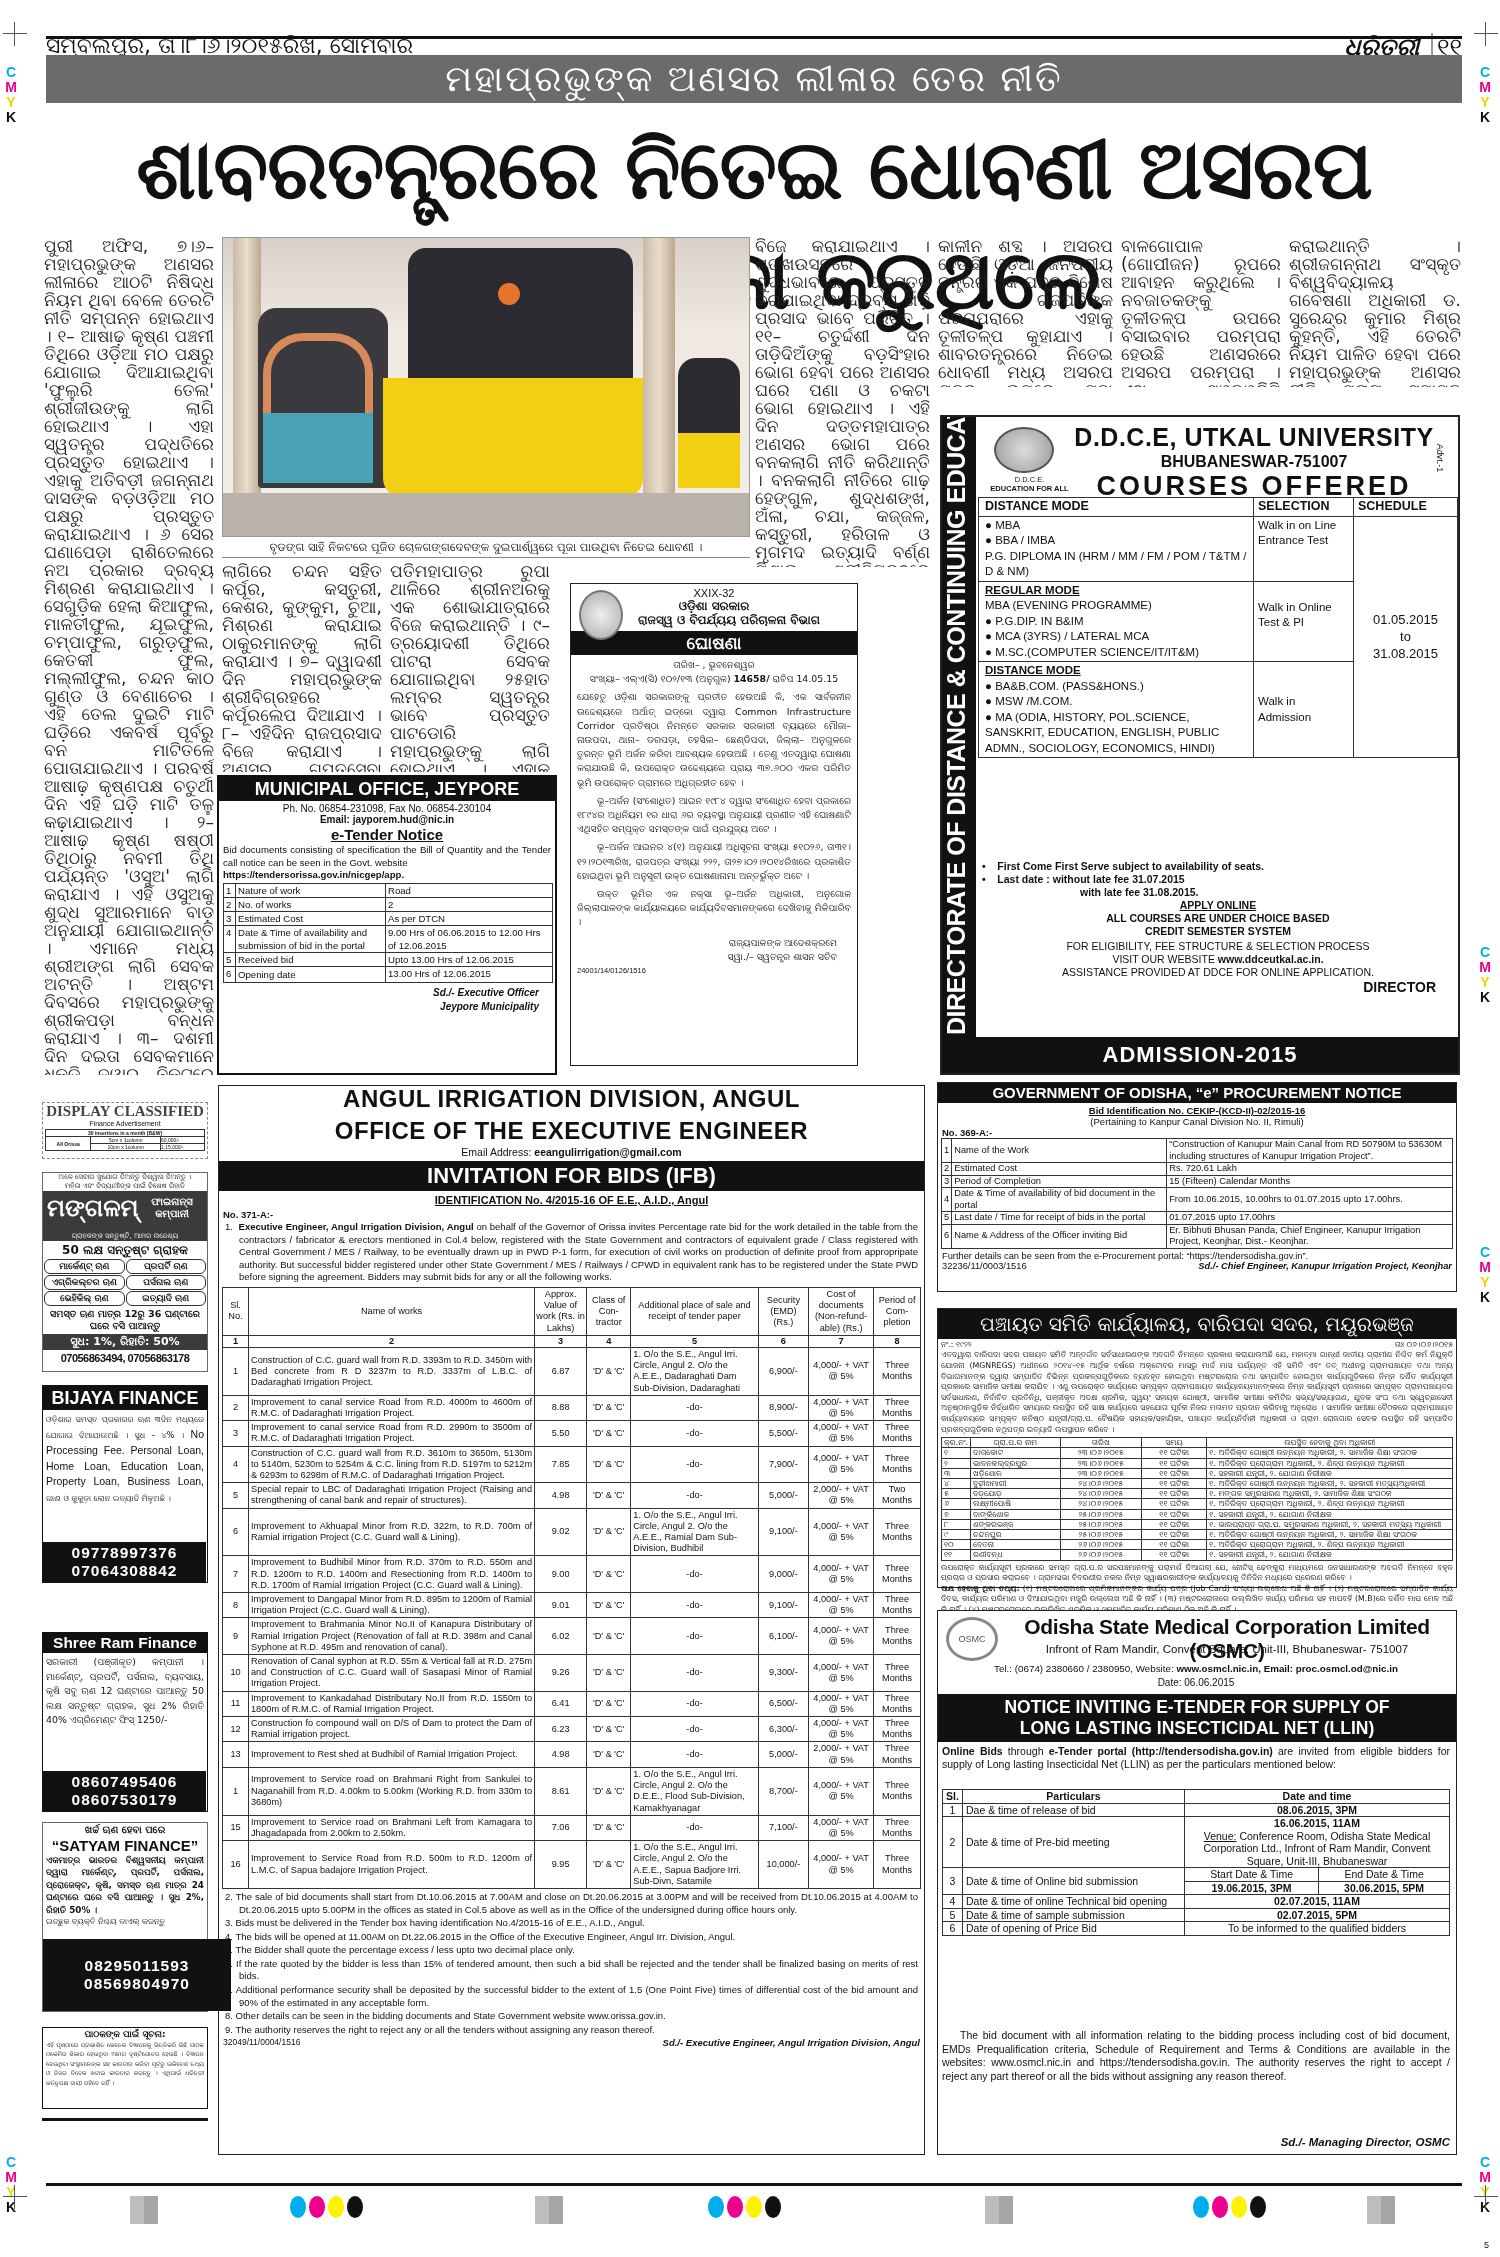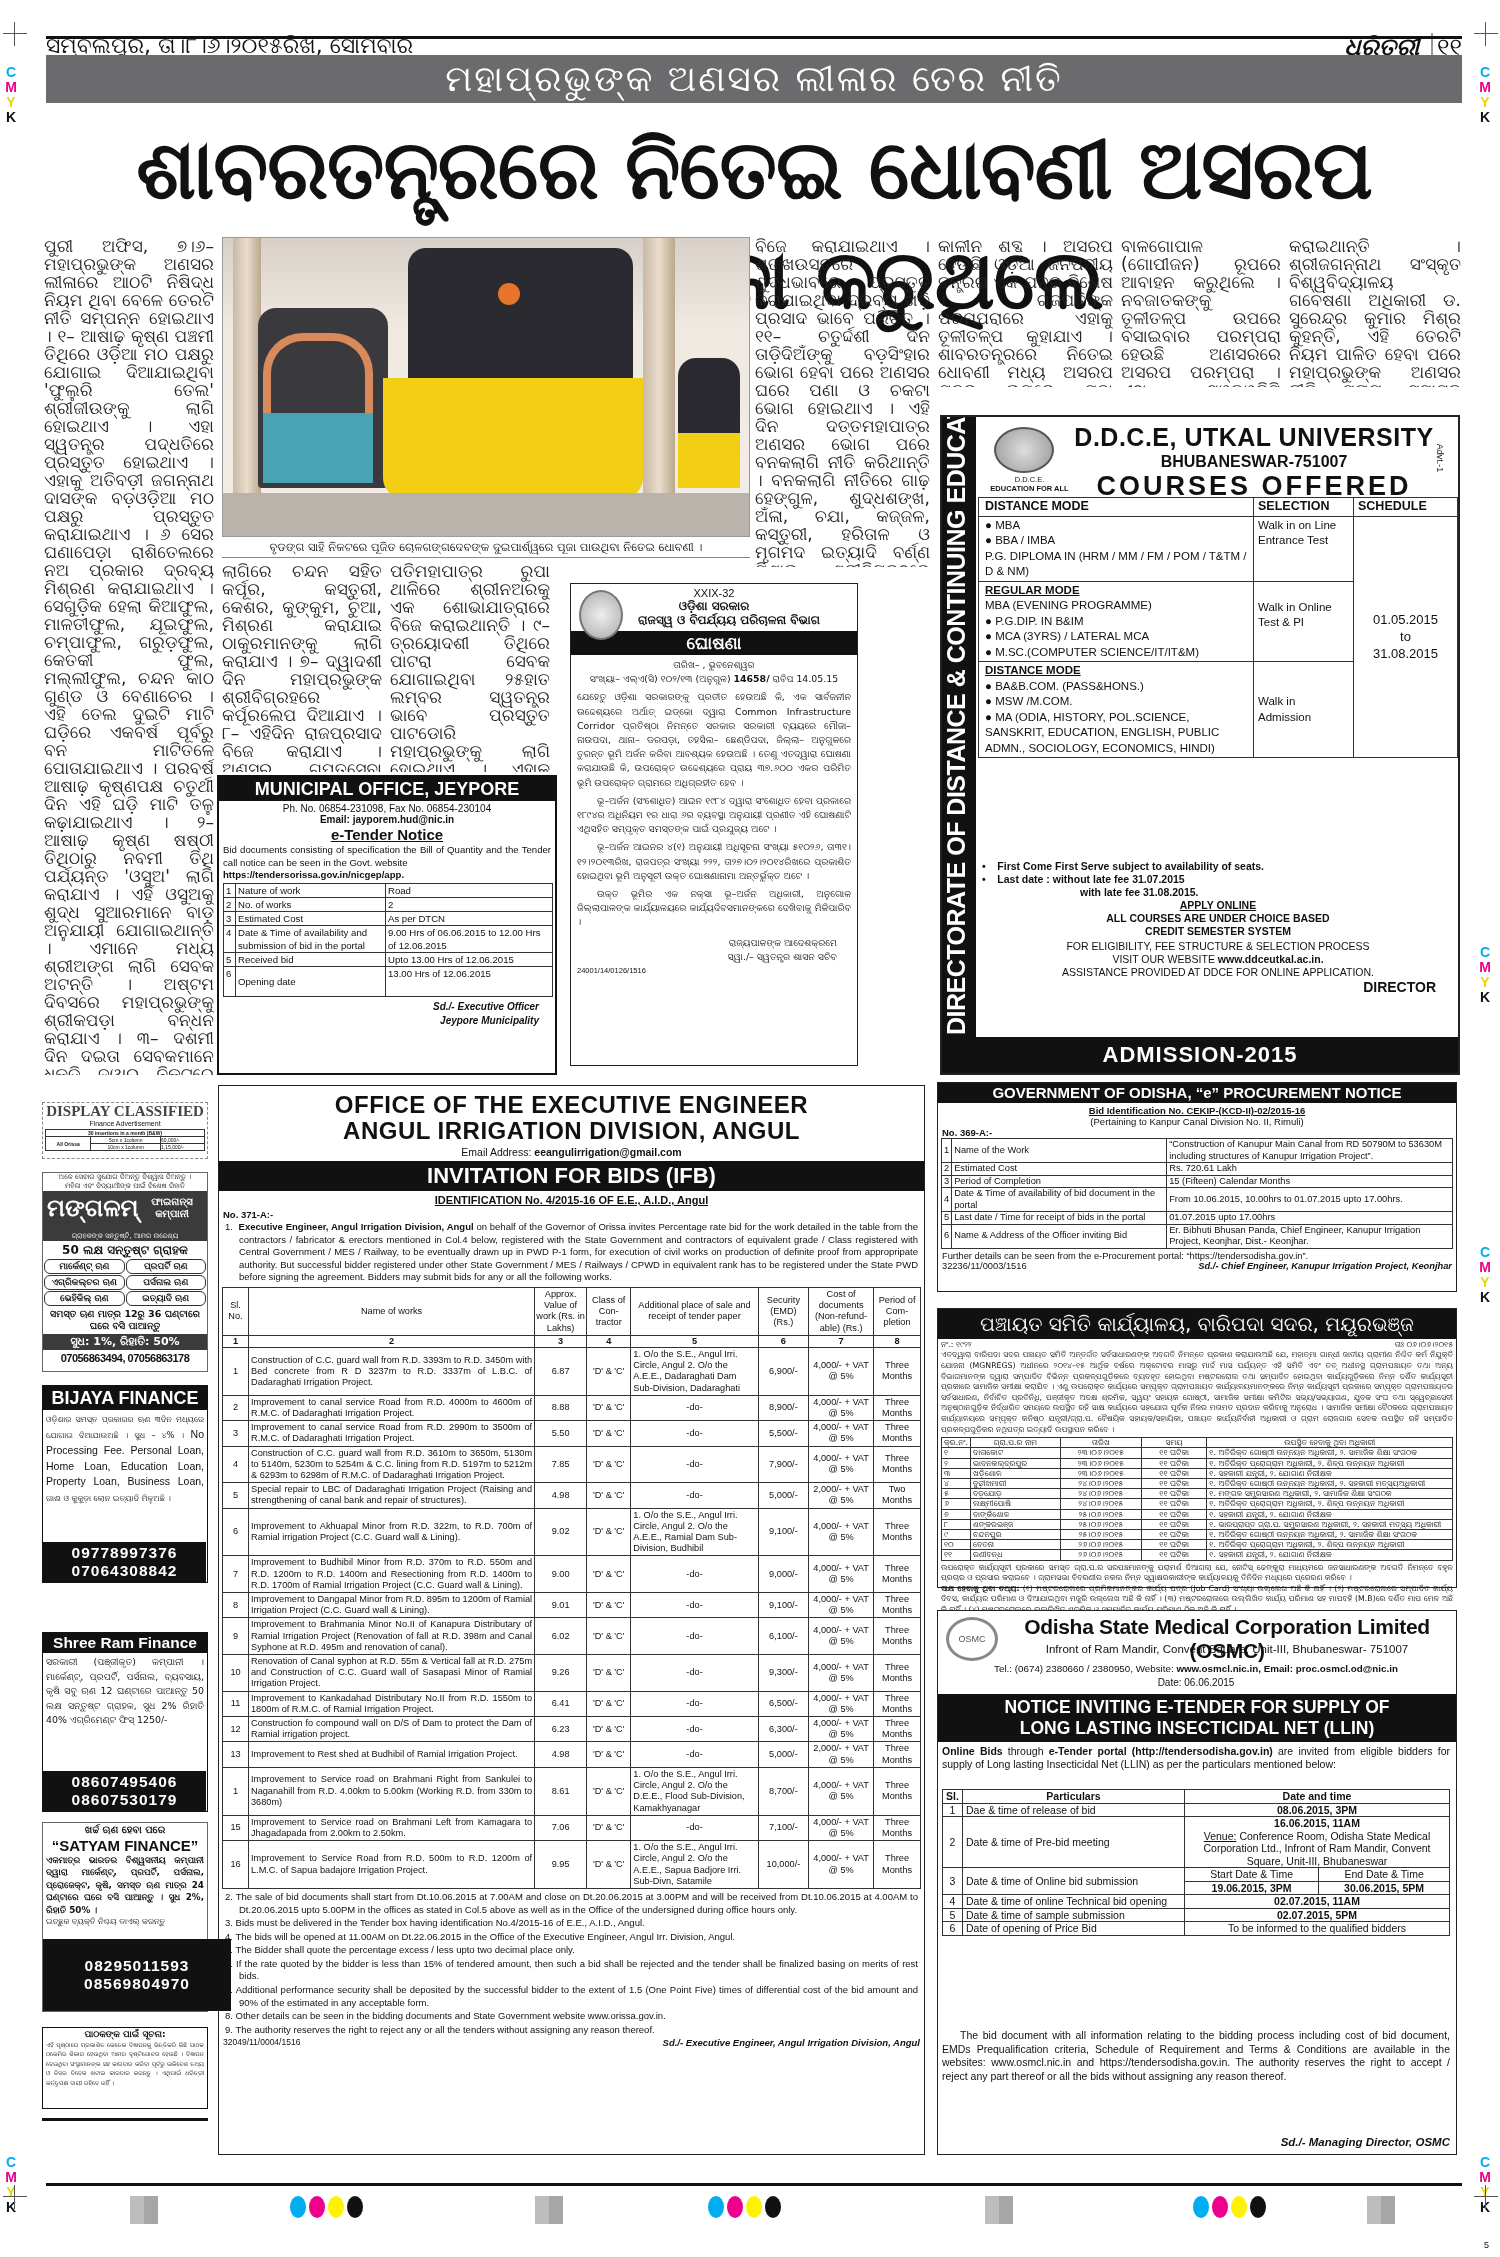--- a/index.html
+++ b/index.html
@@ -210,21 +210,21 @@
           <td style="width:150px;padding:0 2px;vertical-align:top">Date &amp; Time of availability and submission of bid in the portal</td>
           <td style="padding:0 2px;vertical-align:top">9.00 Hrs of 06.06.2015 to 12.00 Hrs of 12.06.2015</td>
         </tr>
         <tr>
           <td style="width:12px;padding:0 2px;vertical-align:top">5</td>
           <td style="width:150px;padding:0 2px;vertical-align:top">Received bid</td>
           <td style="padding:0 2px;vertical-align:top">Upto 13.00 Hrs of 12.06.2015</td>
         </tr>
         <tr>
           <td style="width:12px;padding:0 2px;vertical-align:top">6</td>
-          <td style="width:150px;padding:8px 2px;vertical-align:top">Opening date</td>
+          <td style="width:150px;padding:1px 2px;vertical-align:top">Opening date</td>
           <td style="padding:0 2px;vertical-align:top">13.00 Hrs of 12.06.2015</td>
         </tr>
       </tbody>
   </table>
   <div class="bold it" style="font-size:10px;text-align:right;padding-right:16px;line-height:14px">
       <div>Sd./- Executive Officer</div>
       <div>Jeypore Municipality</div>
     </div>
 </div>
 
@@ -243,22 +243,22 @@
     <p style="text-indent:20px;margin-top:4px">ଉକ୍ତ ଭୂମିର ଏକ ନକ୍ସା ଭୂ–ଅର୍ଜନ ଅଧିକାରୀ, ଅନୁଗୋଳ ଜିଲ୍ଲାପାଳଙ୍କ କାର୍ଯ୍ୟାଳୟରେ କାର୍ଯ୍ୟଦିବସମାନଙ୍କରେ ଦେଖିବାକୁ ମିଳିପାରିବ ।</p>
     <div style="text-align:right;padding-right:14px;margin-top:6px">
         <div>ରାଜ୍ୟପାଳଙ୍କ ଆଦେଶକ୍ରମେ</div>
         <div>ସ୍ୱା./– ସ୍ୱତନ୍ତ୍ର ଶାସନ ସଚିବ</div>
       </div>
     <div style="font-size:7.5px;font-family:'Liberation Sans',sans-serif">24001/14/0126/1516</div>
   </div>
 </div>
 
 <div class="box" style="left:218px;top:1085px;width:707px;height:1070px;border:1.5px solid #222">
+  <div class="center bold" style="font-size:24px;line-height:26px;letter-spacing:0.5px">ANGUL IRRIGATION DIVISION, ANGUL</div>
   <div class="center bold" style="font-size:24px;line-height:26px;margin-top:6px;letter-spacing:0.5px">OFFICE OF THE EXECUTIVE ENGINEER</div>
-  <div class="center bold" style="font-size:24px;line-height:26px;letter-spacing:0.5px">ANGUL IRRIGATION DIVISION, ANGUL</div>
   <div class="center" style="font-size:10.5px;margin:2px 0 3px"><span>Email Address: </span><b>eeangulirrigation@gmail.com</b></div>
   <div class="blackbar" style="font-size:22px;line-height:30px">INVITATION FOR BIDS (IFB)</div>
   <div class="center bold u" style="font-size:11px;margin:3px 0">IDENTIFICATION No. 4/2015-16 OF E.E., A.I.D., Angul</div>
   <div class="bold" style="font-size:9.5px;padding-left:4px">No. 371-A:-</div>
   <div style="font-size:9.5px;line-height:12.6px;padding:1px 6px 3px 20px;text-indent:-14px;text-align:justify">1.&nbsp;&nbsp;<b>Executive Engineer, Angul Irrigation Division, Angul</b><span> on behalf of the Governor of Orissa invites Percentage rate bid for the work detailed in the table from the contractors / fabricator &amp; erectors mentioned in Col.4 below, registered with the State Government and contractors of equivalent grade / Class registered with Central Government / MES / Railway, to be eventually drawn up in PWD P-1 form, for execution of civil works on production of definite proof from appropripate authority. But successful bidder registered under other State Government / MES / Railways / CPWD in equivalent rank has to be registered under the State PWD before signing the agreement. Bidders may submit bids for any or all the following works.</span></div>
   <table style="margin:0 3px;width:699px;font-size:9.2px;line-height:11.2px;font-family:'Liberation Sans',sans-serif">
     <thead>
       <tr id="angul-head" style="text-align:center">
           <th style="width:20px;font-weight:normal;padding:1px">Sl. No.</th>
           <th style="width:220px;font-weight:normal;padding:1px">Name of works</th>

